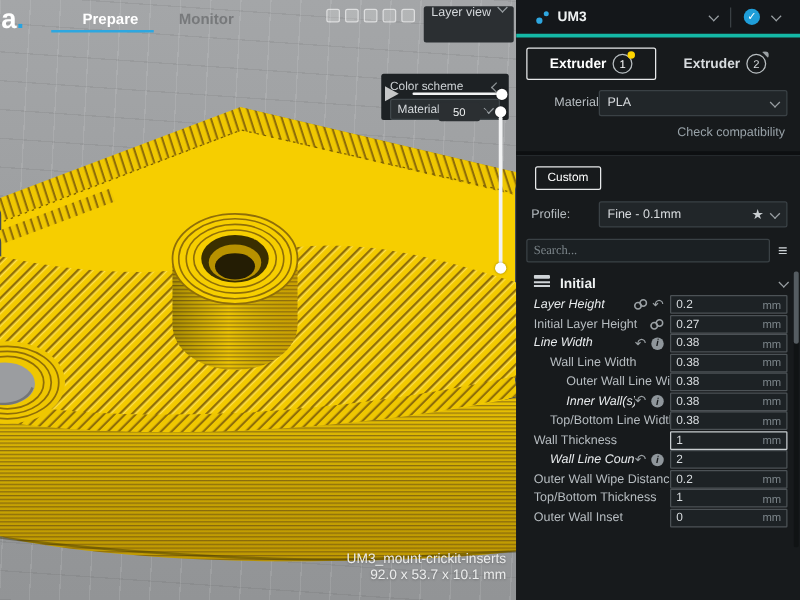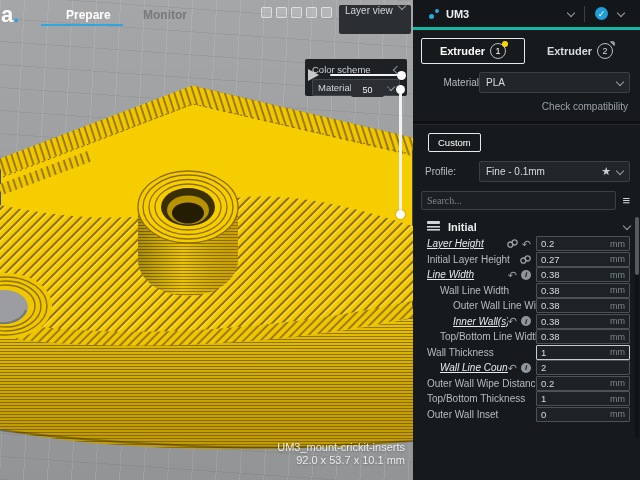--- a/index.html
+++ b/index.html
@@ -91,21 +91,21 @@
   .fmenu{color:#cfd4d7;font-size:13px;cursor:pointer;}
   .settings{position:relative;margin-top:7px;height:221px;overflow:hidden;}
   .shead{display:flex;align-items:center;height:19px;padding:0 10px 0 14px;cursor:pointer;}
   .shead .sicon{width:13px;margin-right:8px;color:#cfd4d7;}
   .shead .st{font-size:11px;font-weight:bold;color:#eef1f2;flex:1;}
   .shead .chev{color:#9aa0a4;}
   .srow{display:flex;align-items:center;height:15.5px;padding:0 10px 0 0;}
   .slabel{flex:1;color:#b6bcc0;font-size:10px;padding-left:14px;white-space:nowrap;overflow:hidden;}
   .slabel.i1{padding-left:27px;}
   .slabel.i2{padding-left:40px;}
-  .slabel.changed{color:#e8ebed;font-style:italic;text-decoration:underline;}
+  .slabel.changed{color:#e8ebed;font-style:italic;}
   .sicons{display:flex;align-items:center;gap:4px;margin-right:5px;color:#9aa0a4;}
   .sicons .rv{font-size:11px;line-height:10px;}
   .sicons .info{width:10px;height:10px;border-radius:50%;background:#8f969b;color:#171a1c;
     font-size:8px;font-weight:bold;font-style:italic;display:flex;align-items:center;justify-content:center;}
   .sicons svg{display:block;}
   .vbox{width:84px;height:13px;border:1px solid #4c5256;background:#1d2225;border-radius:1px;
     display:flex;align-items:center;padding:0 4px;color:#d8dcdf;font-size:9.5px;}
   .vbox.hl{border-color:#c8cdd0;}
   .vbox .unit{margin-left:auto;color:#7d868b;font-size:9px;}
   .sbar{position:absolute;right:1px;top:0;width:4px;height:221px;background:#101314;border-radius:2px;}

